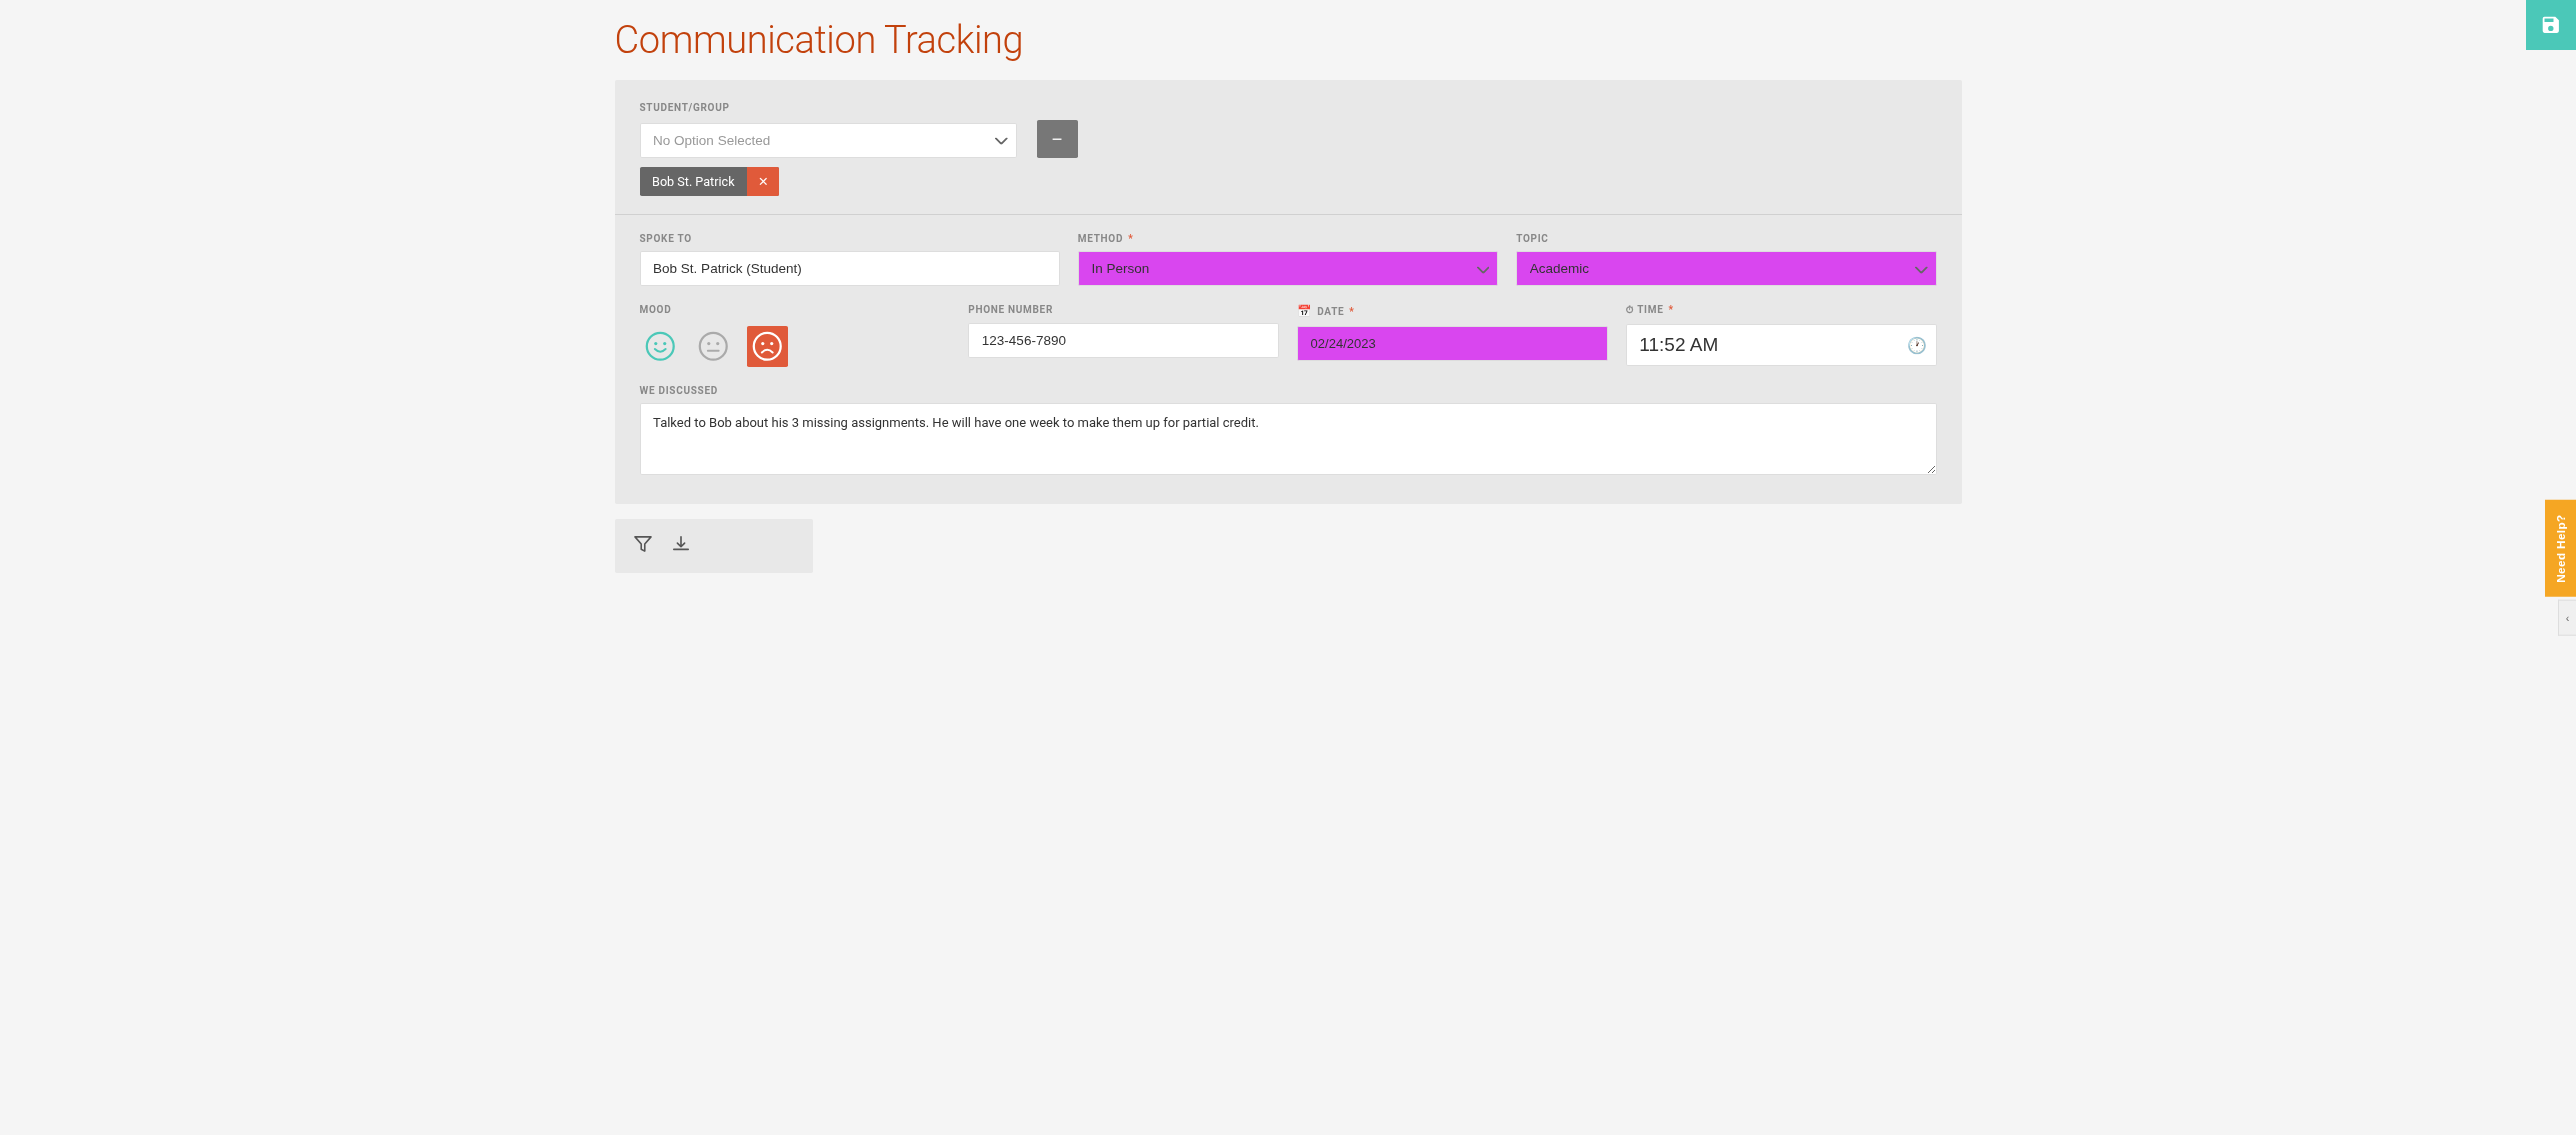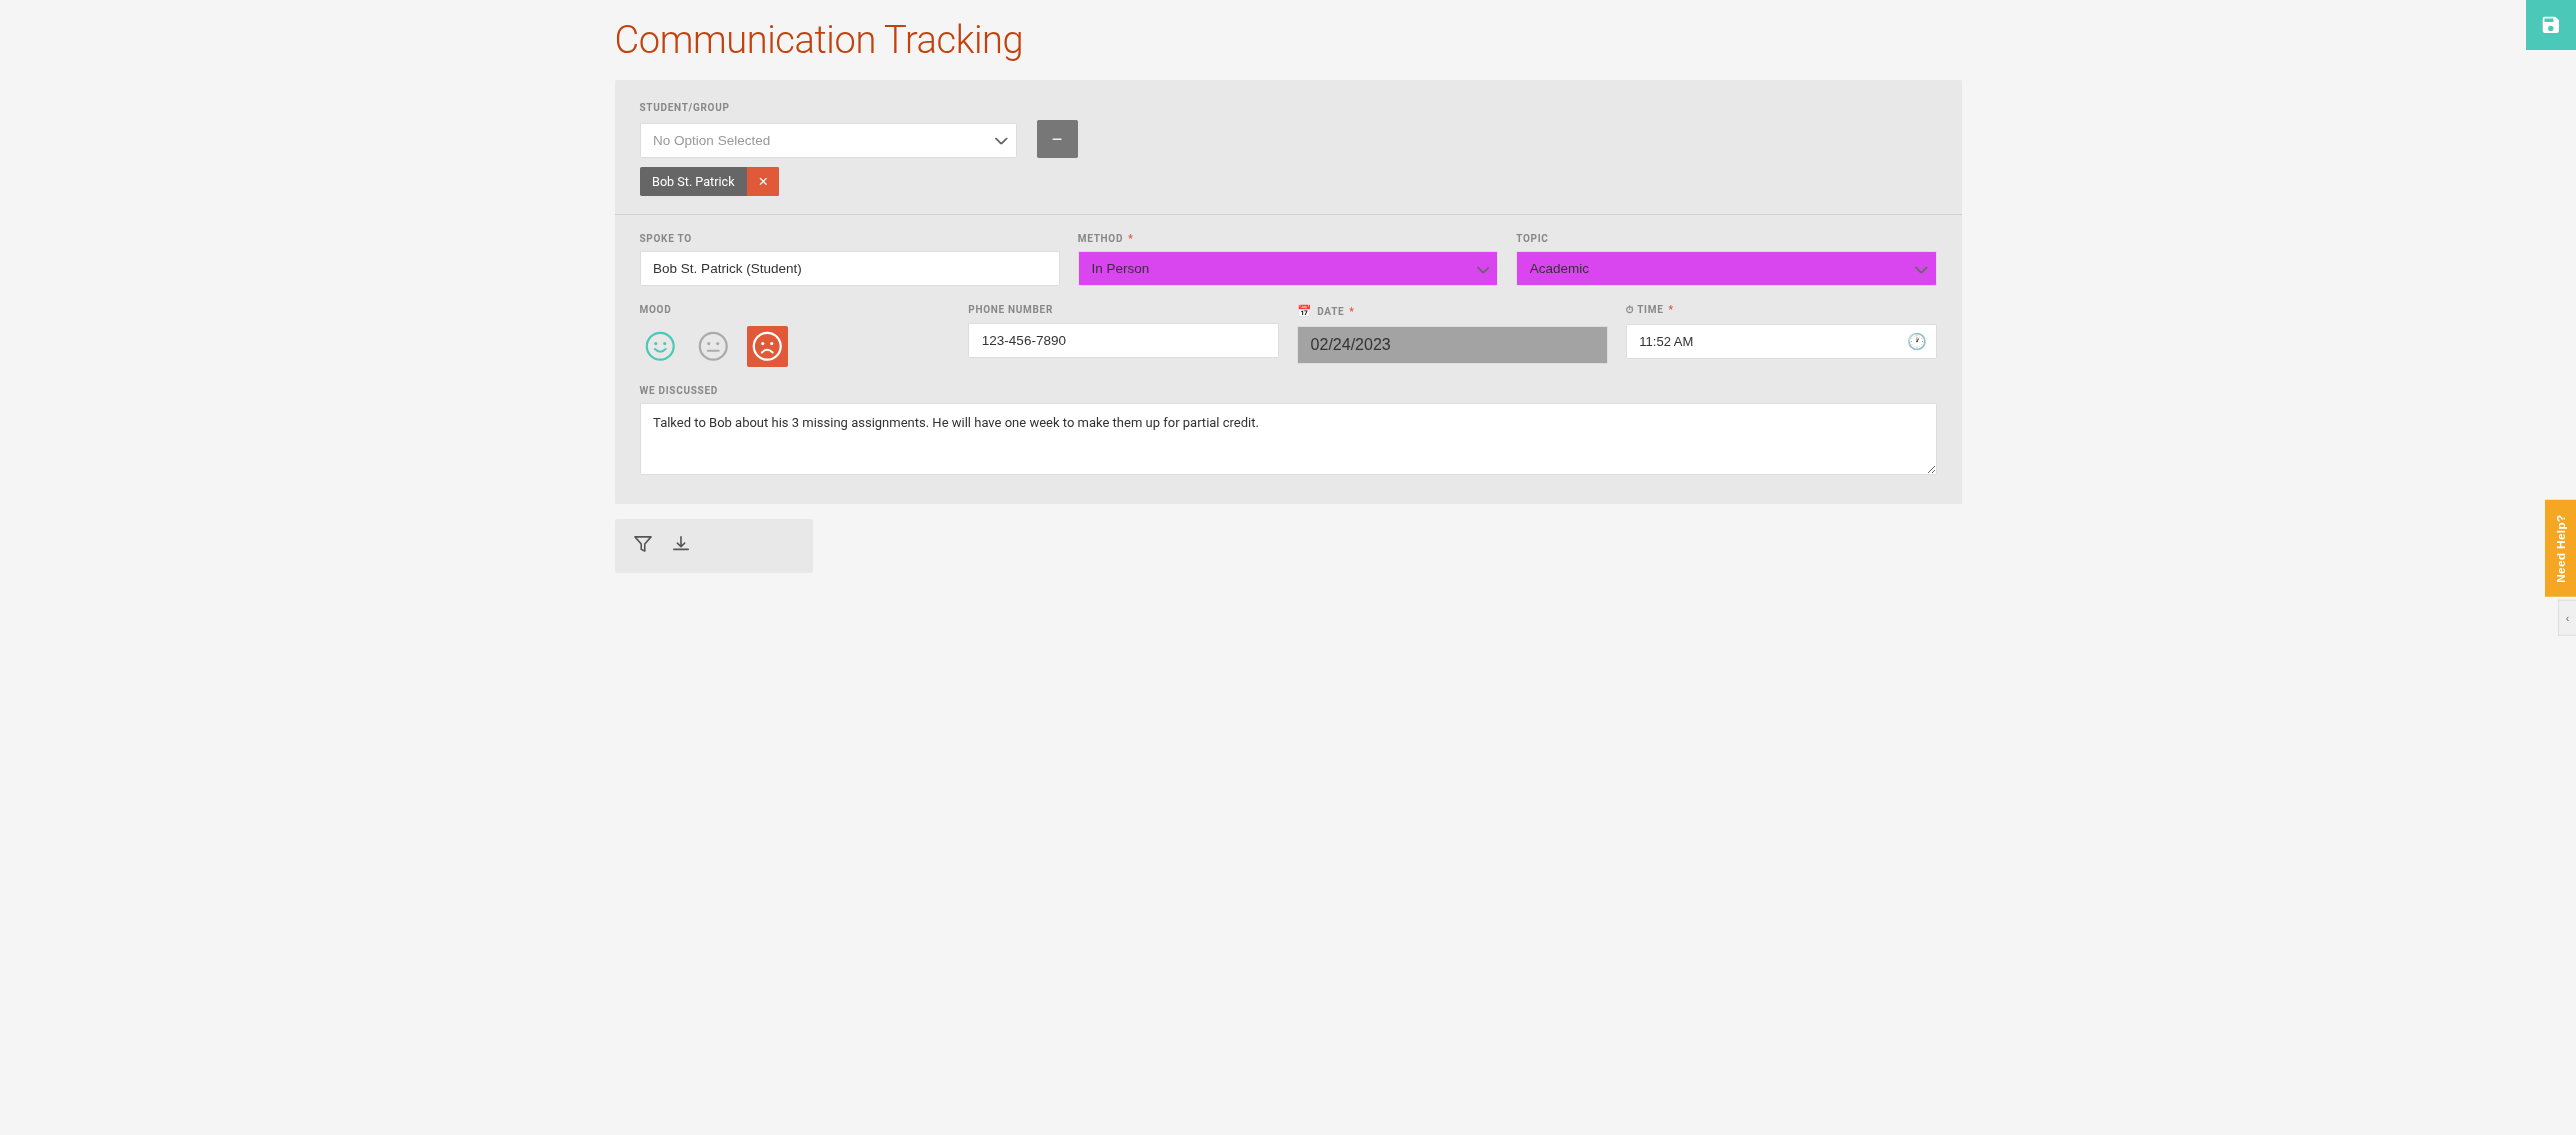--- a/index.html
+++ b/index.html
@@ -229,38 +229,38 @@
       justify-content: center;
       background: transparent;
     }
 
     .mood-btn.active-sad {
       background: #e05a3a;
     }
 
     
     .date-input {
-      background: #a3a3a3;
+      background: #d946ef;
       border: 0.9px solid #ddd;
       padding: 9px 12.6px;
-      font-size: 16px;
+      font-size: 13px;
       color: #333;
       border-radius: 1.8px;
       width: 100%;
     }
 
     .time-input-wrapper {
       position: relative;
     }
 
     .time-input {
       background: white;
       border: 0.9px solid #ddd;
       padding: 9px 32px 9px 12.6px;
-      font-size: 13px;
+      font-size: 19px;
       color: #333;
       border-radius: 1.8px;
       width: 100%;
     }
 
     .time-icon {
       position: absolute;
       right: 9px;
       top: 50%;
       transform: translateY(-50%);

